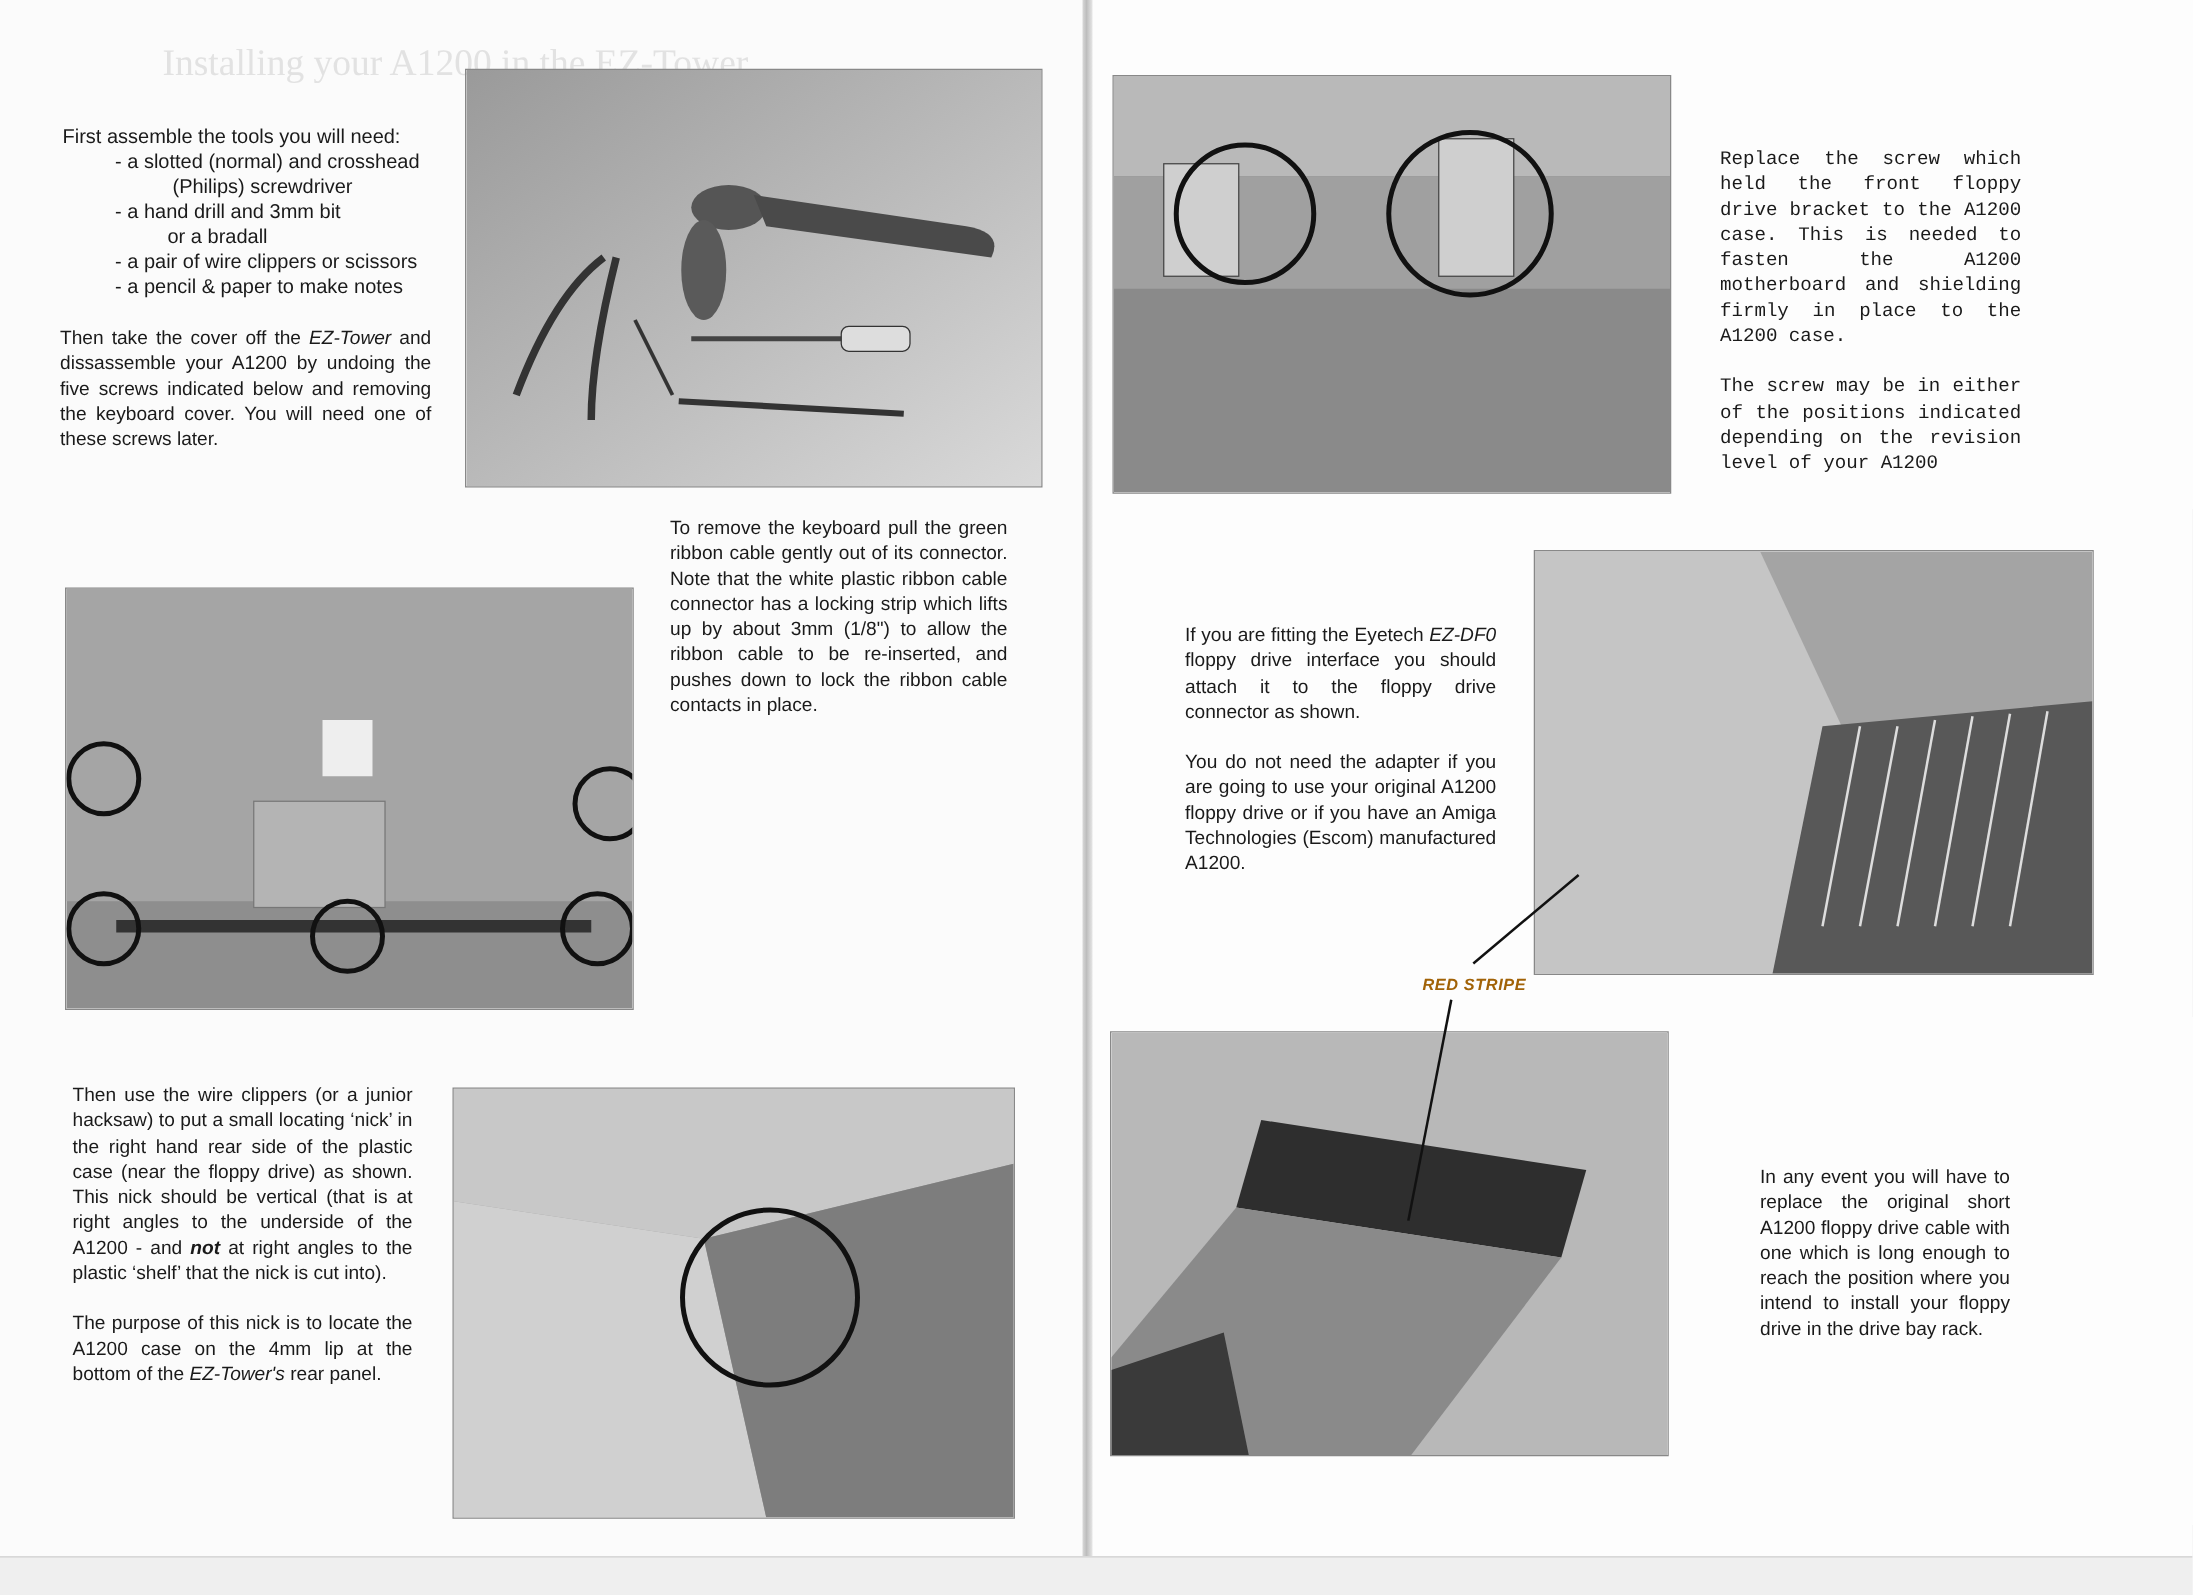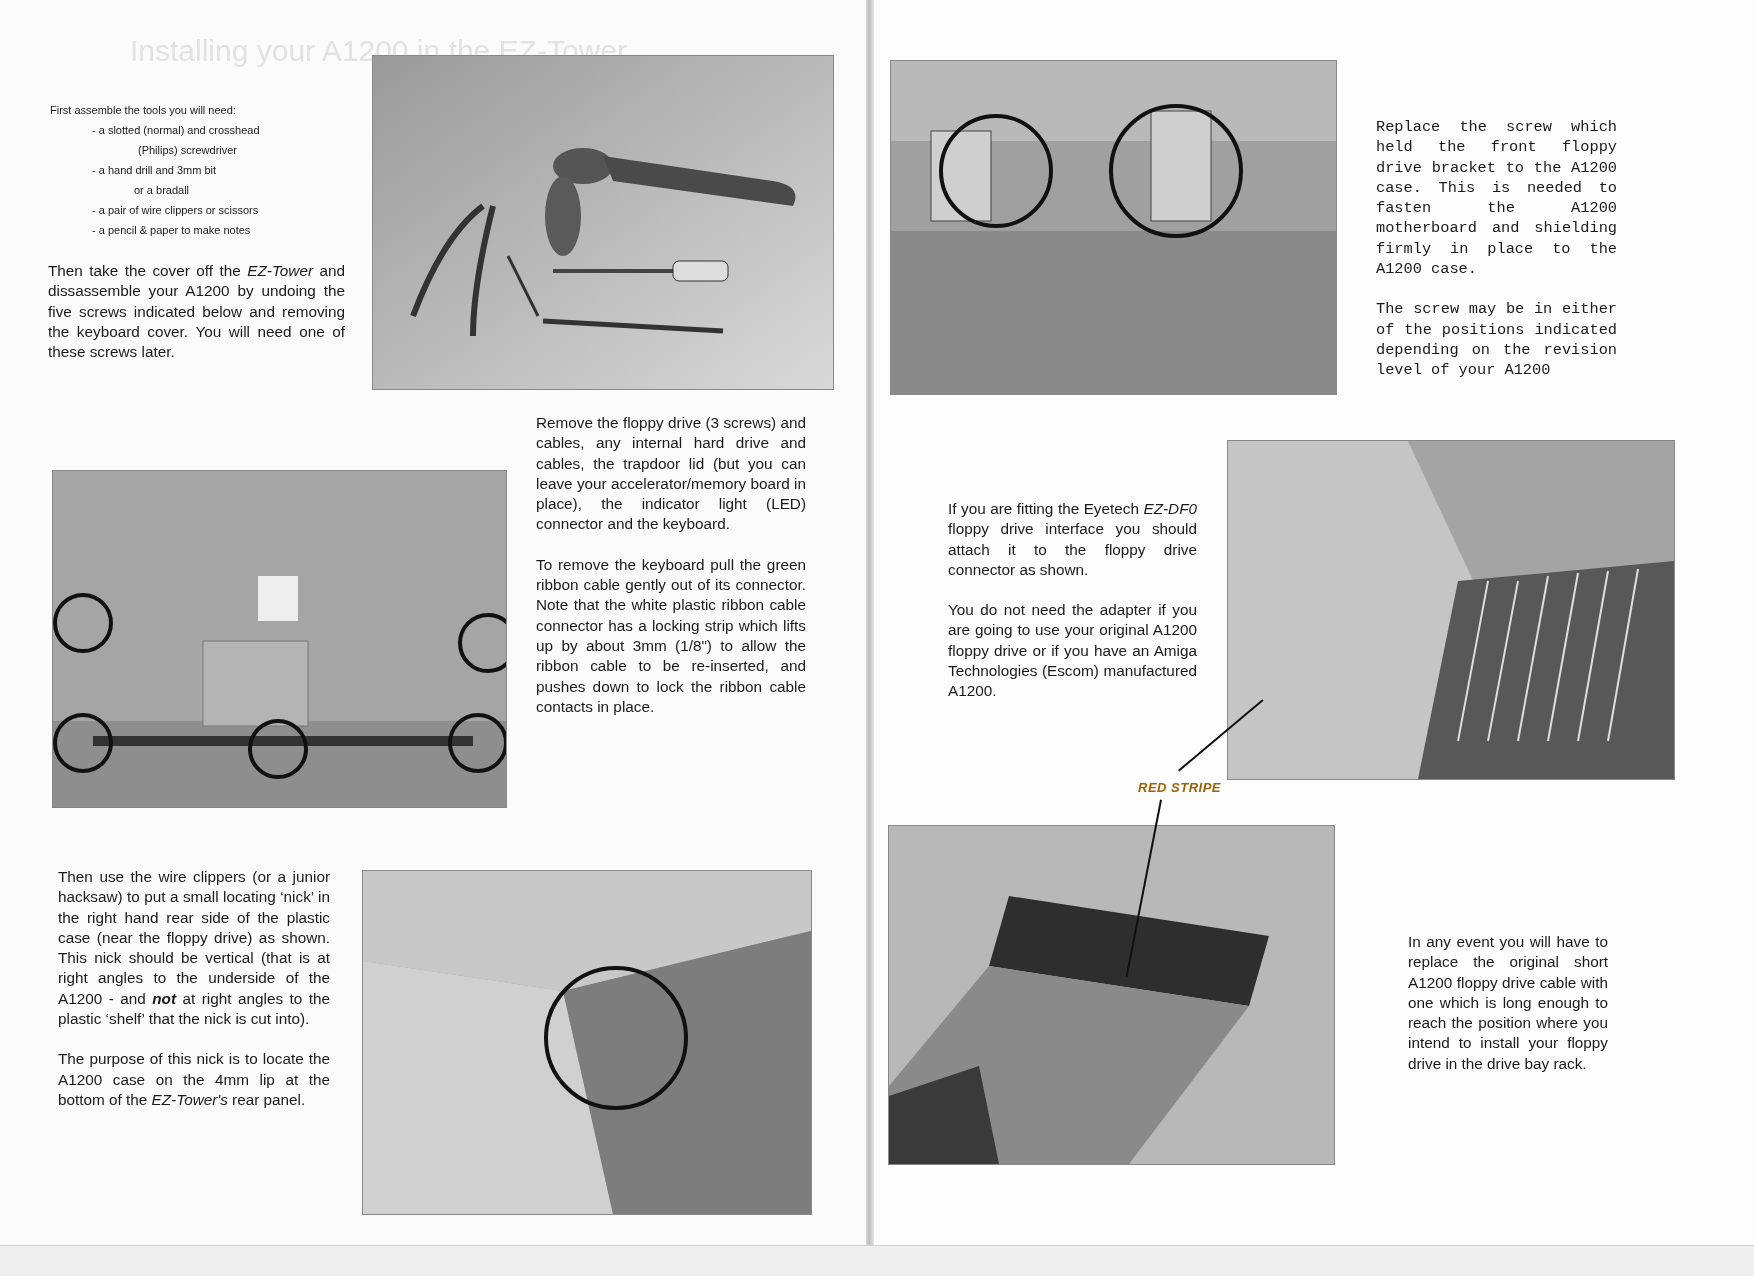--- a/index.html
+++ b/index.html
@@ -5,28 +5,28 @@
   html,body{margin:0;padding:0;}
   body{width:1754px;height:1276px;position:relative;overflow:hidden;background:#f4f4f4;font-family:"Liberation Sans",sans-serif;color:#1a1a1a;}
   .page{position:absolute;top:0;height:1245px;background:#fbfbfb;}
   .page-left{left:0;width:868px;}
   .page-right{left:872px;width:882px;background:#fdfdfd;}
   .fold{position:absolute;left:866px;top:0;width:8px;height:1245px;background:linear-gradient(to right,#d8d8d8,#bdbdbd 40%,#e6e6e6);}
   .bottom-band{position:absolute;left:0;top:1245px;width:1754px;height:31px;background:#efefef;border-top:1px solid #d0d0d0;}
   .text{position:absolute;font-size:15.3px;line-height:20.3px;text-align:justify;}
   .text p{margin:0 0 20px 0;}
   .text p:last-child{margin-bottom:0;}
-  .list{position:absolute;font-size:11px;line-height:20px;}
+  .list{position:absolute;font-size:16px;line-height:20px;}
   .list div{white-space:nowrap;}
   .photo{position:absolute;overflow:hidden;border:1px solid #888;}
   .photo svg{width:100%;height:100%;display:block;}
   .circle{fill:none;stroke:#111;stroke-width:4;}
   .red-stripe{position:absolute;left:1138px;top:780px;font-style:italic;font-weight:bold;font-size:13px;letter-spacing:.5px;color:#a16207;}
   .leader{position:absolute;background:#111;transform-origin:0 0;height:2px;}
-  .ghost{position:absolute;color:#e2e2e2;font-family:Liberation Sans, sans-serif;}
+  .ghost{position:absolute;color:#e2e2e2;font-family:Liberation Serif, serif;}
 </style>
 </head>
 <body>
 
 <div class="page page-left"></div>
 <div class="page page-right"></div>
 <div class="fold"></div>
 <div class="bottom-band"></div>
 
 <div class="ghost" style="left:130px;top:34px;font-size:30px;">Installing your A1200 in the EZ-Tower</div>
@@ -39,21 +39,20 @@
   <div style="padding-left:84px">or a bradall</div>
   <div style="padding-left:42px">- a pair of wire clippers or scissors</div>
   <div style="padding-left:42px">- a pencil &amp; paper to make notes</div>
 </div>
 
 <div class="text" style="left:48px;top:261px;width:297px;">
   <p><span>Then take the cover off the </span><i>EZ-Tower</i><span> and dissassemble your A1200 by undoing the five screws indicated below and removing the keyboard cover. You will need one of these screws later.</span></p>
 </div>
 
 <div class="text" style="left:536px;top:413px;width:270px;">
-  <p>Remove the floppy drive (3 screws) and cables, any internal hard drive and cables, the trapdoor lid (but you can leave your accelerator/memory board in place), the indicator light (LED) connector and the keyboard.</p>
   <p>To remove the keyboard  pull the green ribbon cable gently out of its connector. Note that the white plastic ribbon cable connector has a locking strip which lifts up by about 3mm (1/8") to allow the ribbon cable to be re-inserted, and pushes down to lock the ribbon cable contacts in place.</p>
 </div>
 
 <div class="text" style="left:58px;top:867px;width:272px;">
   <p><span>Then use the wire clippers (or a junior hacksaw) to put a small locating ‘nick’ in the right hand rear side of the plastic case (near the floppy drive) as shown. This nick should be vertical (that is at right angles to the underside of the A1200 - and </span><b><i>not</i></b><span> at right angles to the plastic ‘shelf’ that the nick is cut into).</span></p>
   <p><span>The purpose of this nick is to locate the A1200 case on the 4mm lip at the bottom of the </span><i>EZ-Tower's</i><span> rear panel.</span></p>
 </div>
 
 <div class="photo" style="left:372px;top:55px;width:460px;height:333px;">
   <svg viewBox="0 0 460 333" preserveAspectRatio="none">

